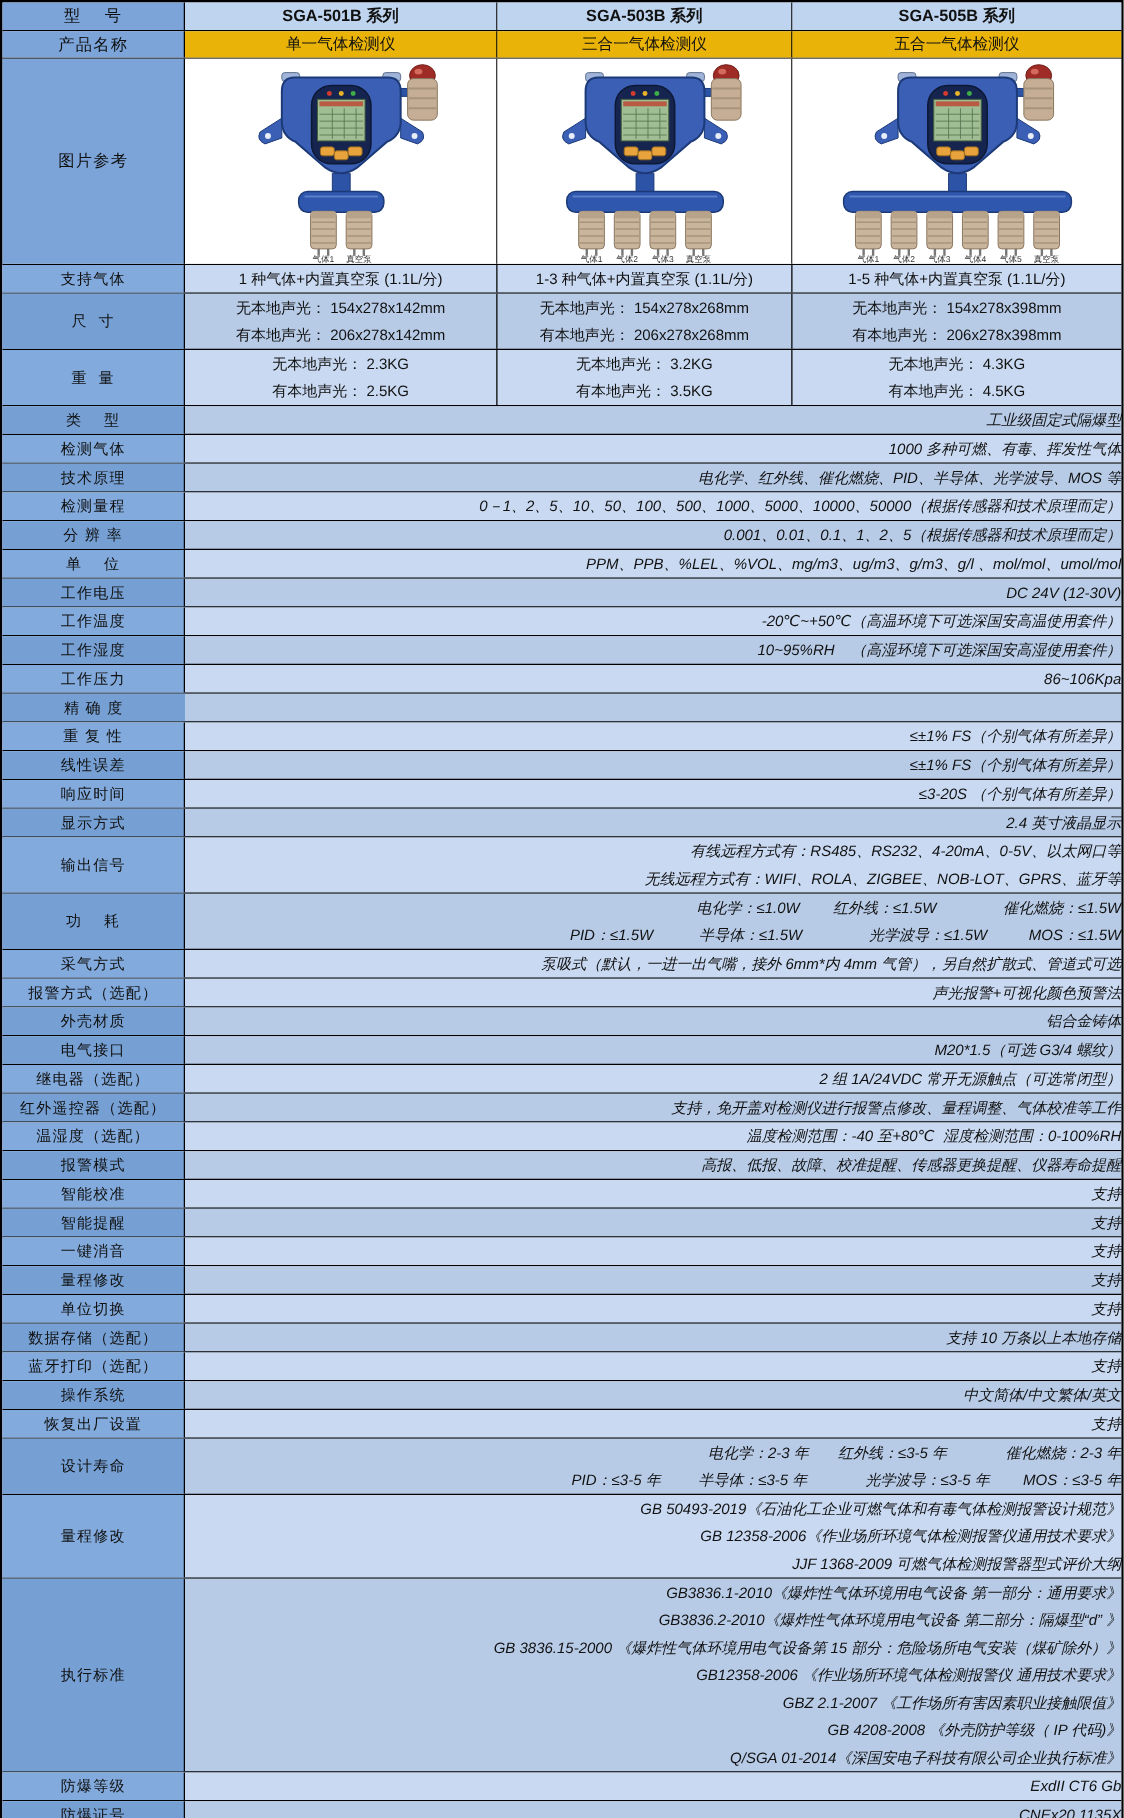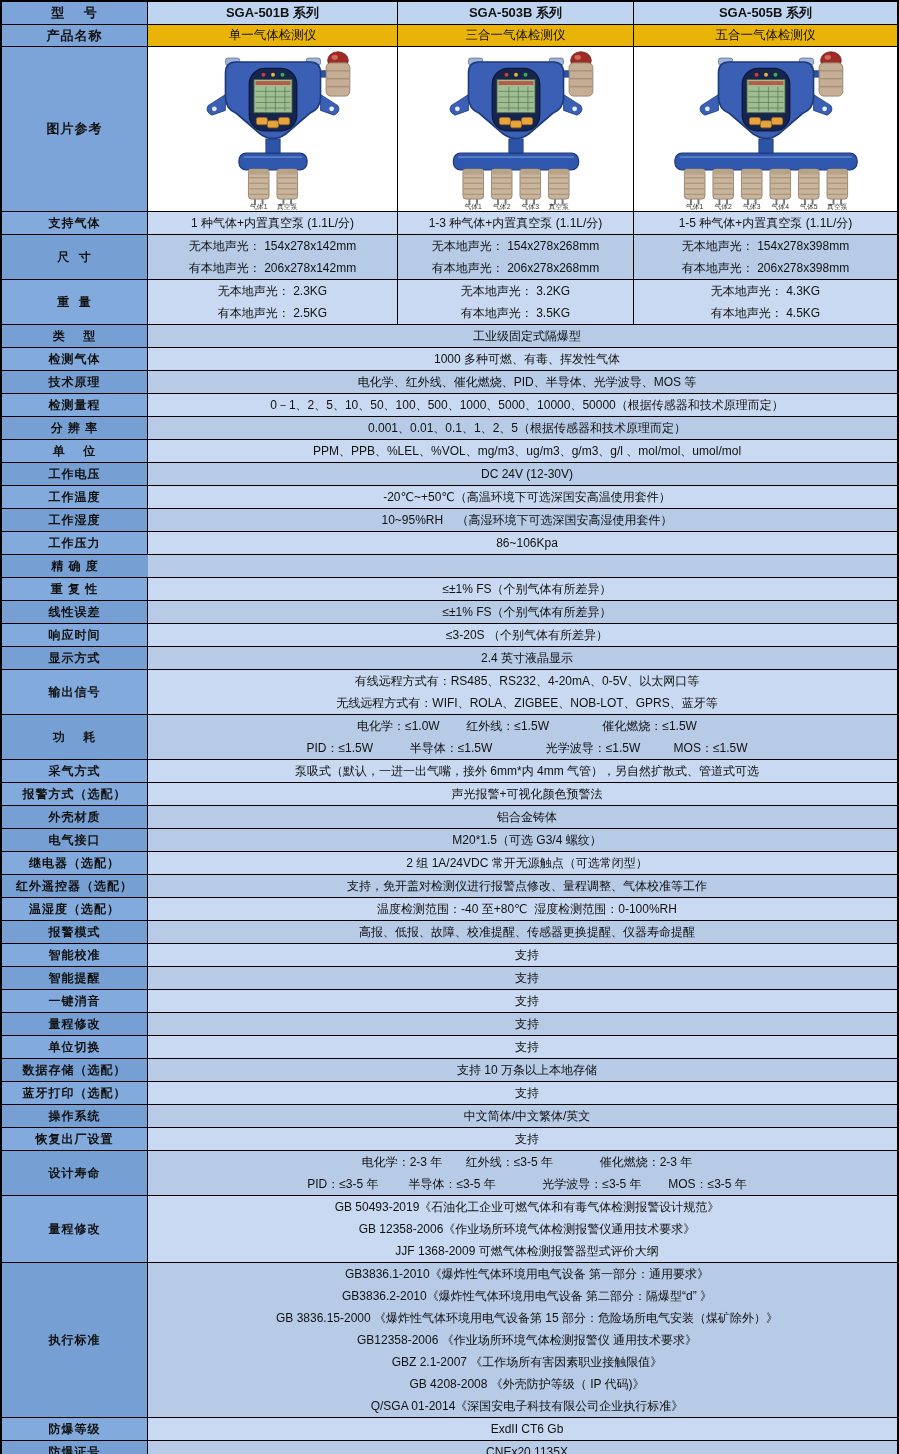--- a/index.html
+++ b/index.html
@@ -10,30 +10,30 @@
     box-sizing:border-box;
     background:#fff;
   }
   .row{display:flex;border-bottom:1px solid #000;}
   .row:last-child{border-bottom:none;}
   .cell{box-sizing:border-box;border-right:1px solid #000;display:flex;flex-direction:column;justify-content:center;}
   .cell:last-child{border-right:none;}
   .label{
     width:146px;flex:0 0 146px;
     background:#7CA4D8;
-    font-weight:bold;font-size:13px;
+    font-weight:normal;font-size:13px;
     align-items:center;text-align:center;
     letter-spacing:1px;
     white-space:pre-wrap;
   }
   .sb .label{background:#769ED2;}
   .c1{width:250px;flex:0 0 250px;}
   .c2{width:236px;flex:0 0 236px;}
   .c3{flex:1 1 auto;}
-  .vspan{flex:1 1 auto;align-items:center;padding-left:9px;}
+  .vspan{flex:1 1 auto;align-items:flex-end;padding-left:9px;font-style:italic;}
   .line{min-height:22px;display:flex;align-items:center;font-size:12px;white-space:pre-wrap;line-height:1.25;}
   .center .line{justify-content:center;}
   .center{align-items:center;text-align:center;padding-left:0;}
   .r-head .cell{min-height:22px;}
   .r-head .hval{background:#BFD4EE;font-weight:bold;font-size:13px;align-items:center;justify-content:center;}
   .r-prod .cell{min-height:21px;}
   .r-prod .pval{background:#eab308;font-size:12.5px;align-items:center;justify-content:center;}
   .r-img .cell{height:164px;}
   .r-img .imgcell{background:#fff;align-items:center;justify-content:center;}
   .sa{background:#C8D9F1;}

